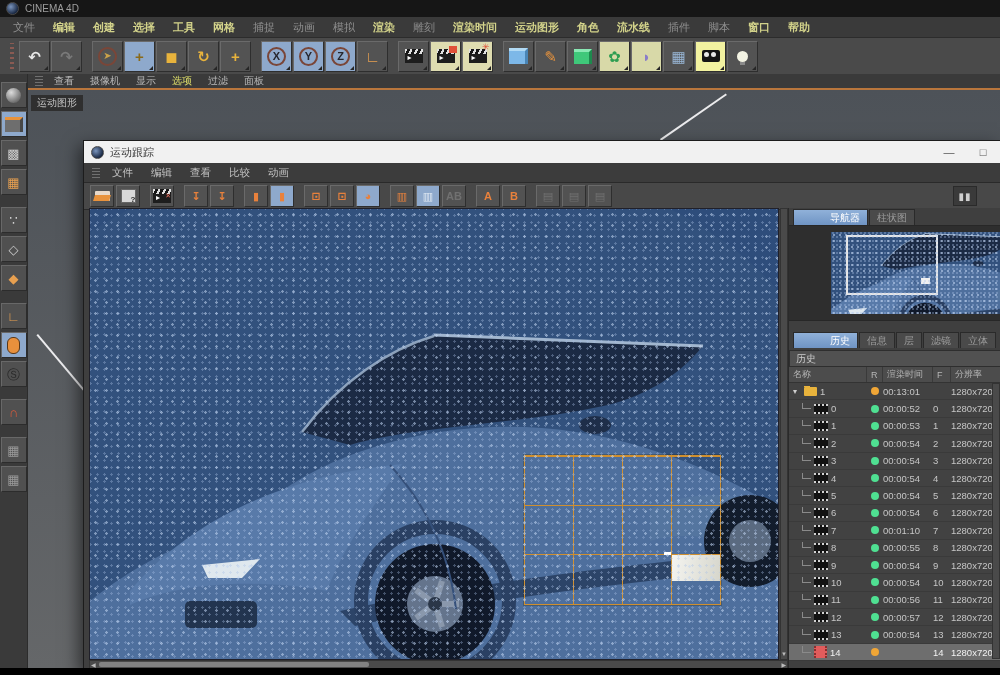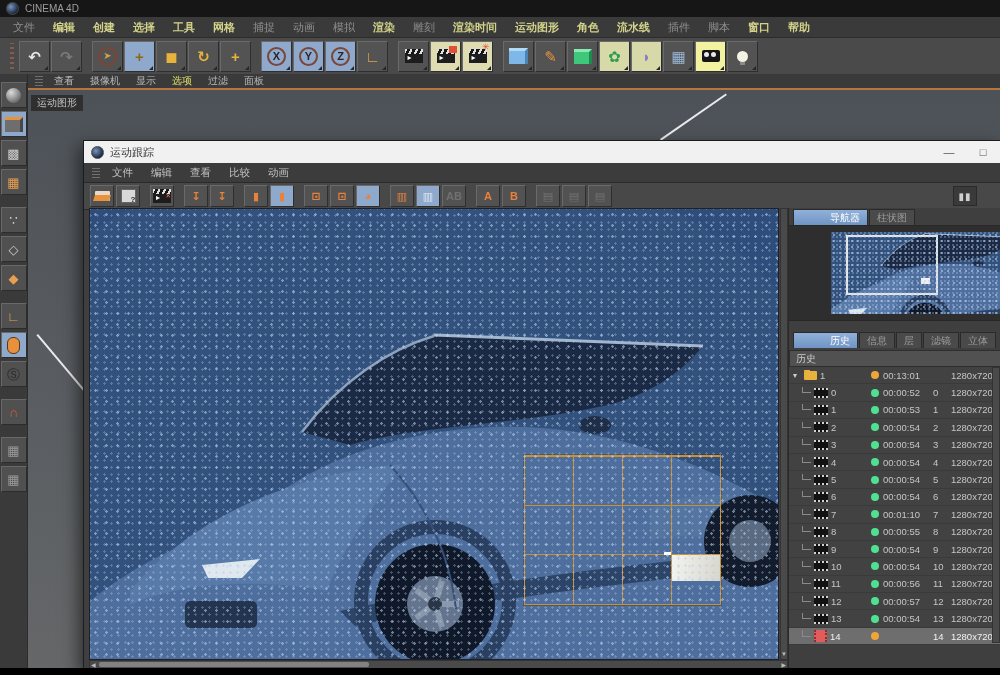--- a/index.html
+++ b/index.html
@@ -584,20 +584,27 @@
 
             <span class="tab">层</span>
 
             <span class="tab">滤镜</span>
 
             <span class="tab">立体</span>
           </div>
 
         <div class="hist-title">历史</div>
 
+        <div class="hist-header">
+          <span class="hh c-name">名称</span>
+          <span class="hh c-r">R</span>
+          <span class="hh c-time">渲染时间</span>
+          <span class="hh c-f">F</span>
+          <span class="hh c-res">分辨率</span>
+        </div>
 
         <div class="hist-rows">
 
             <div class="hrow">
               <span class="c-name">
                 <span class="arrow">▾</span>
 
                 <span class="g-folder"></span>
                 <span>1</span>
               </span>

